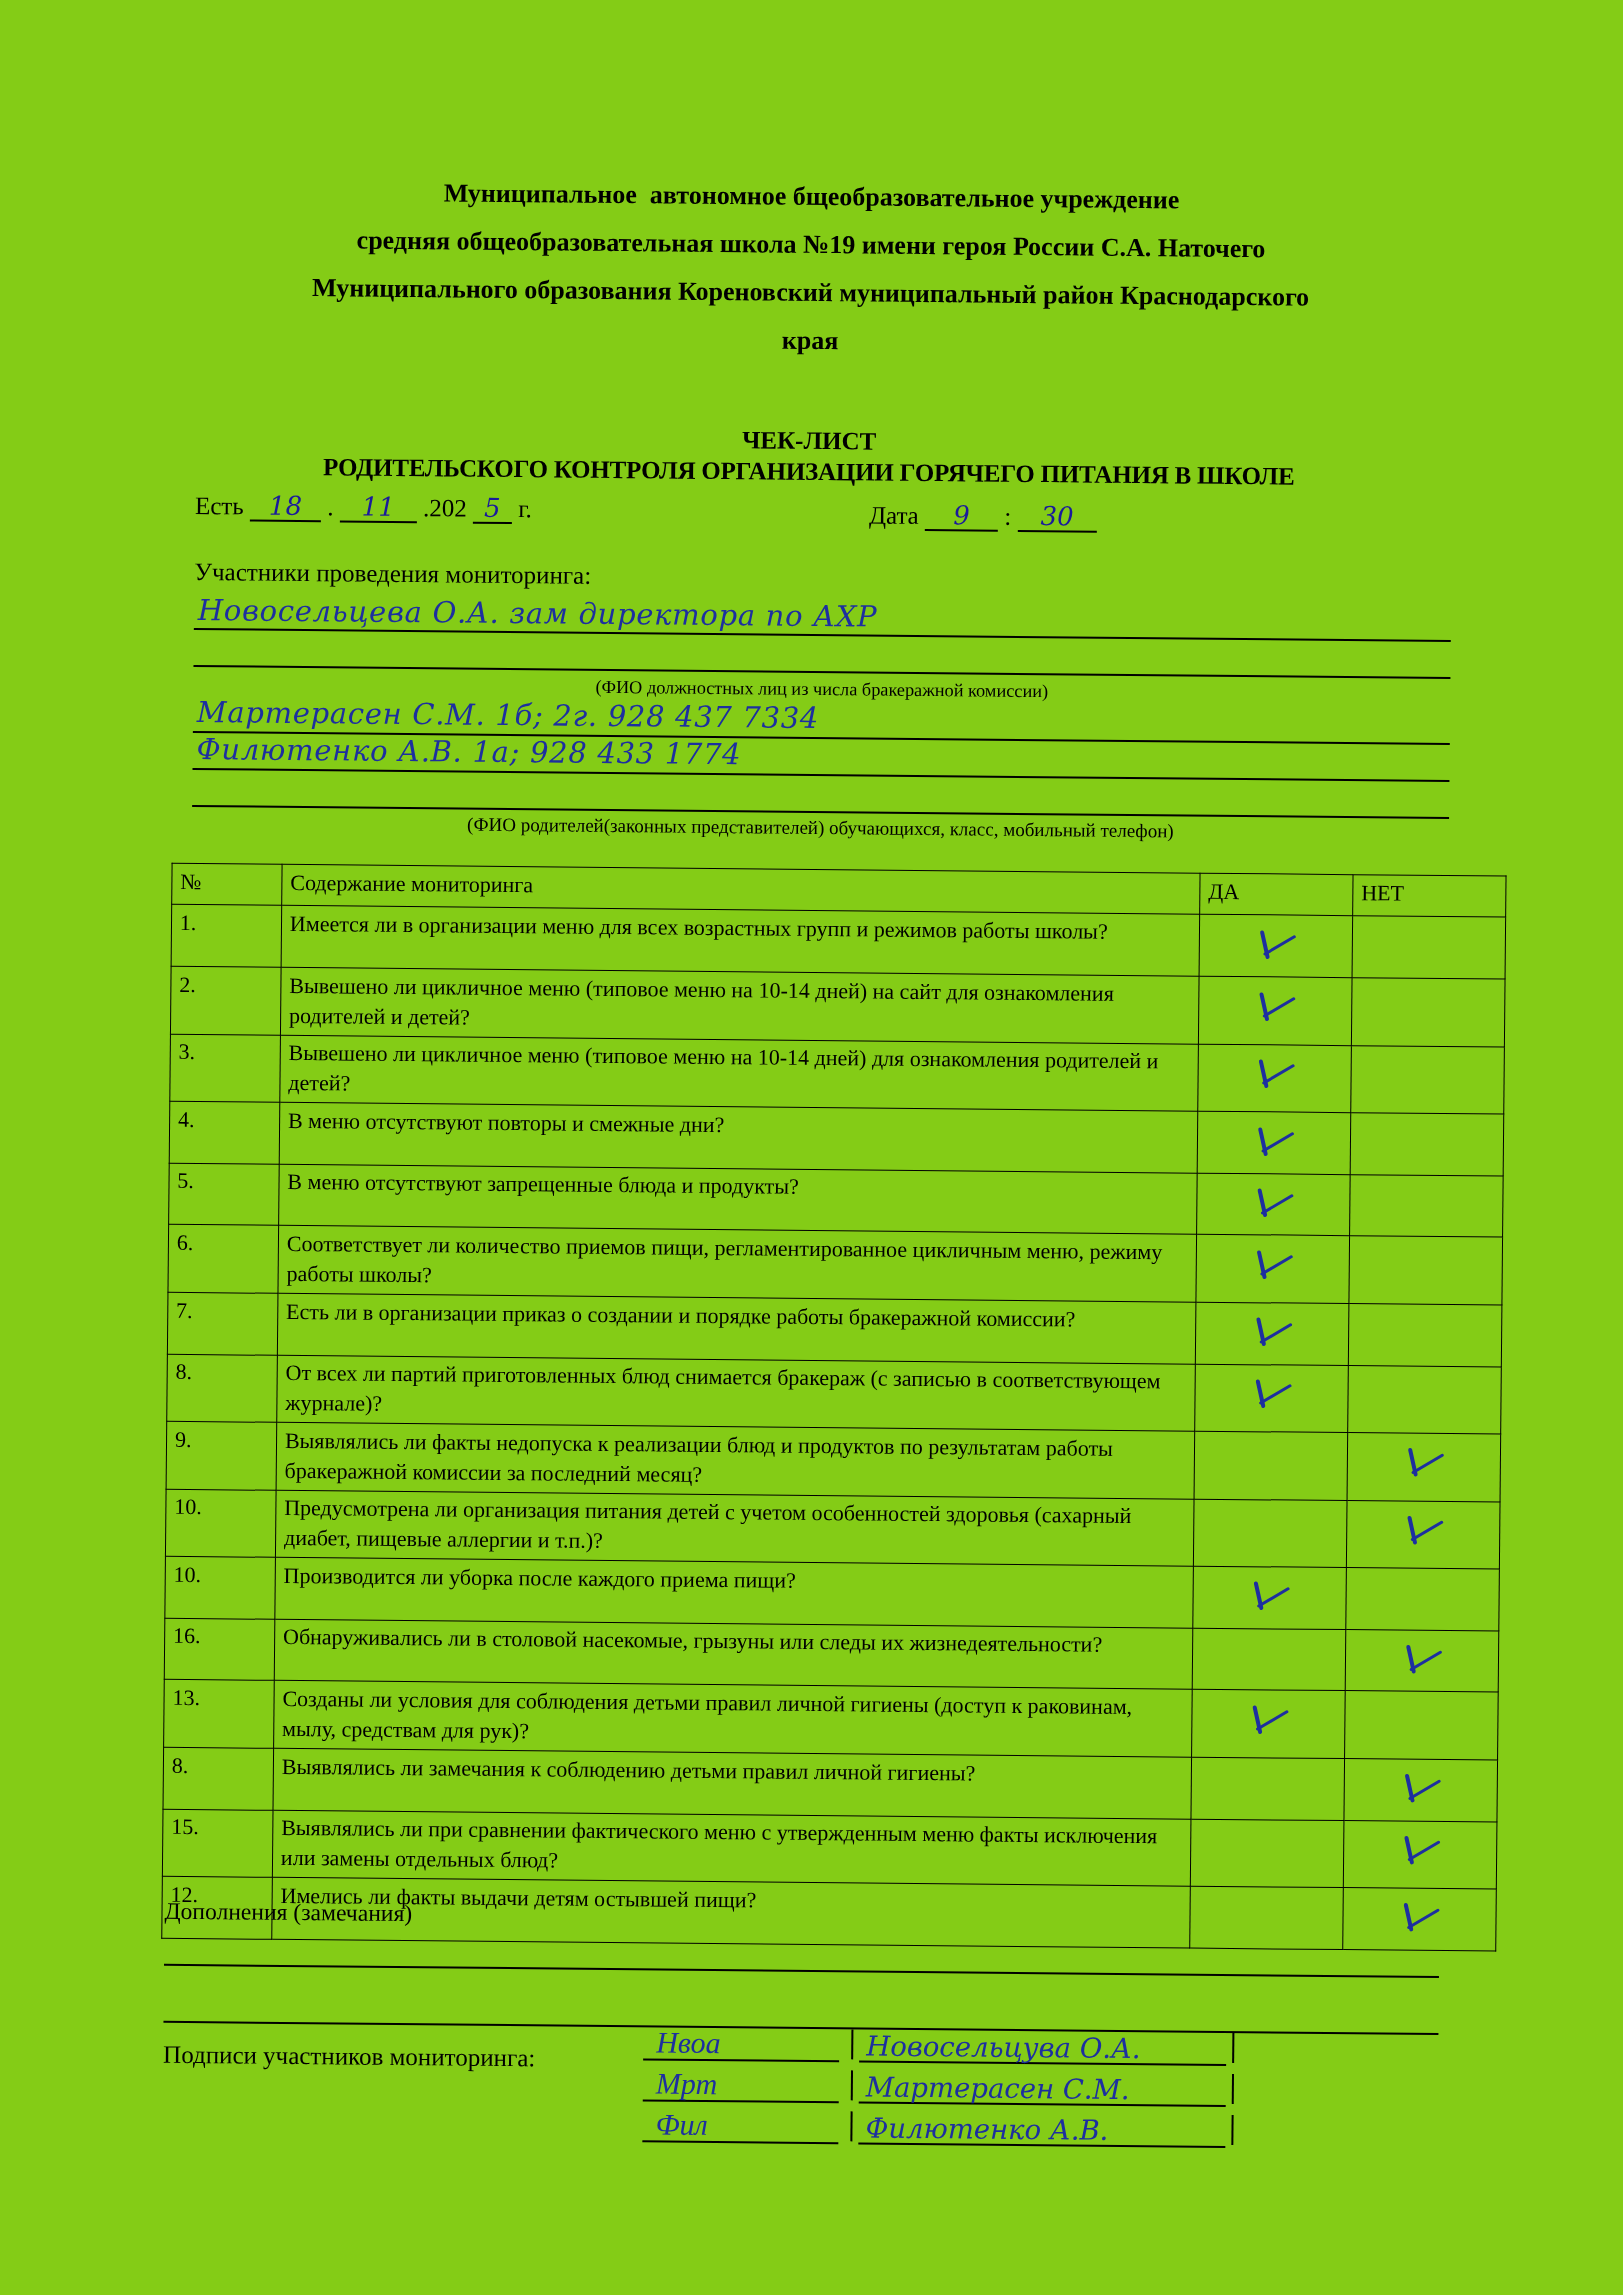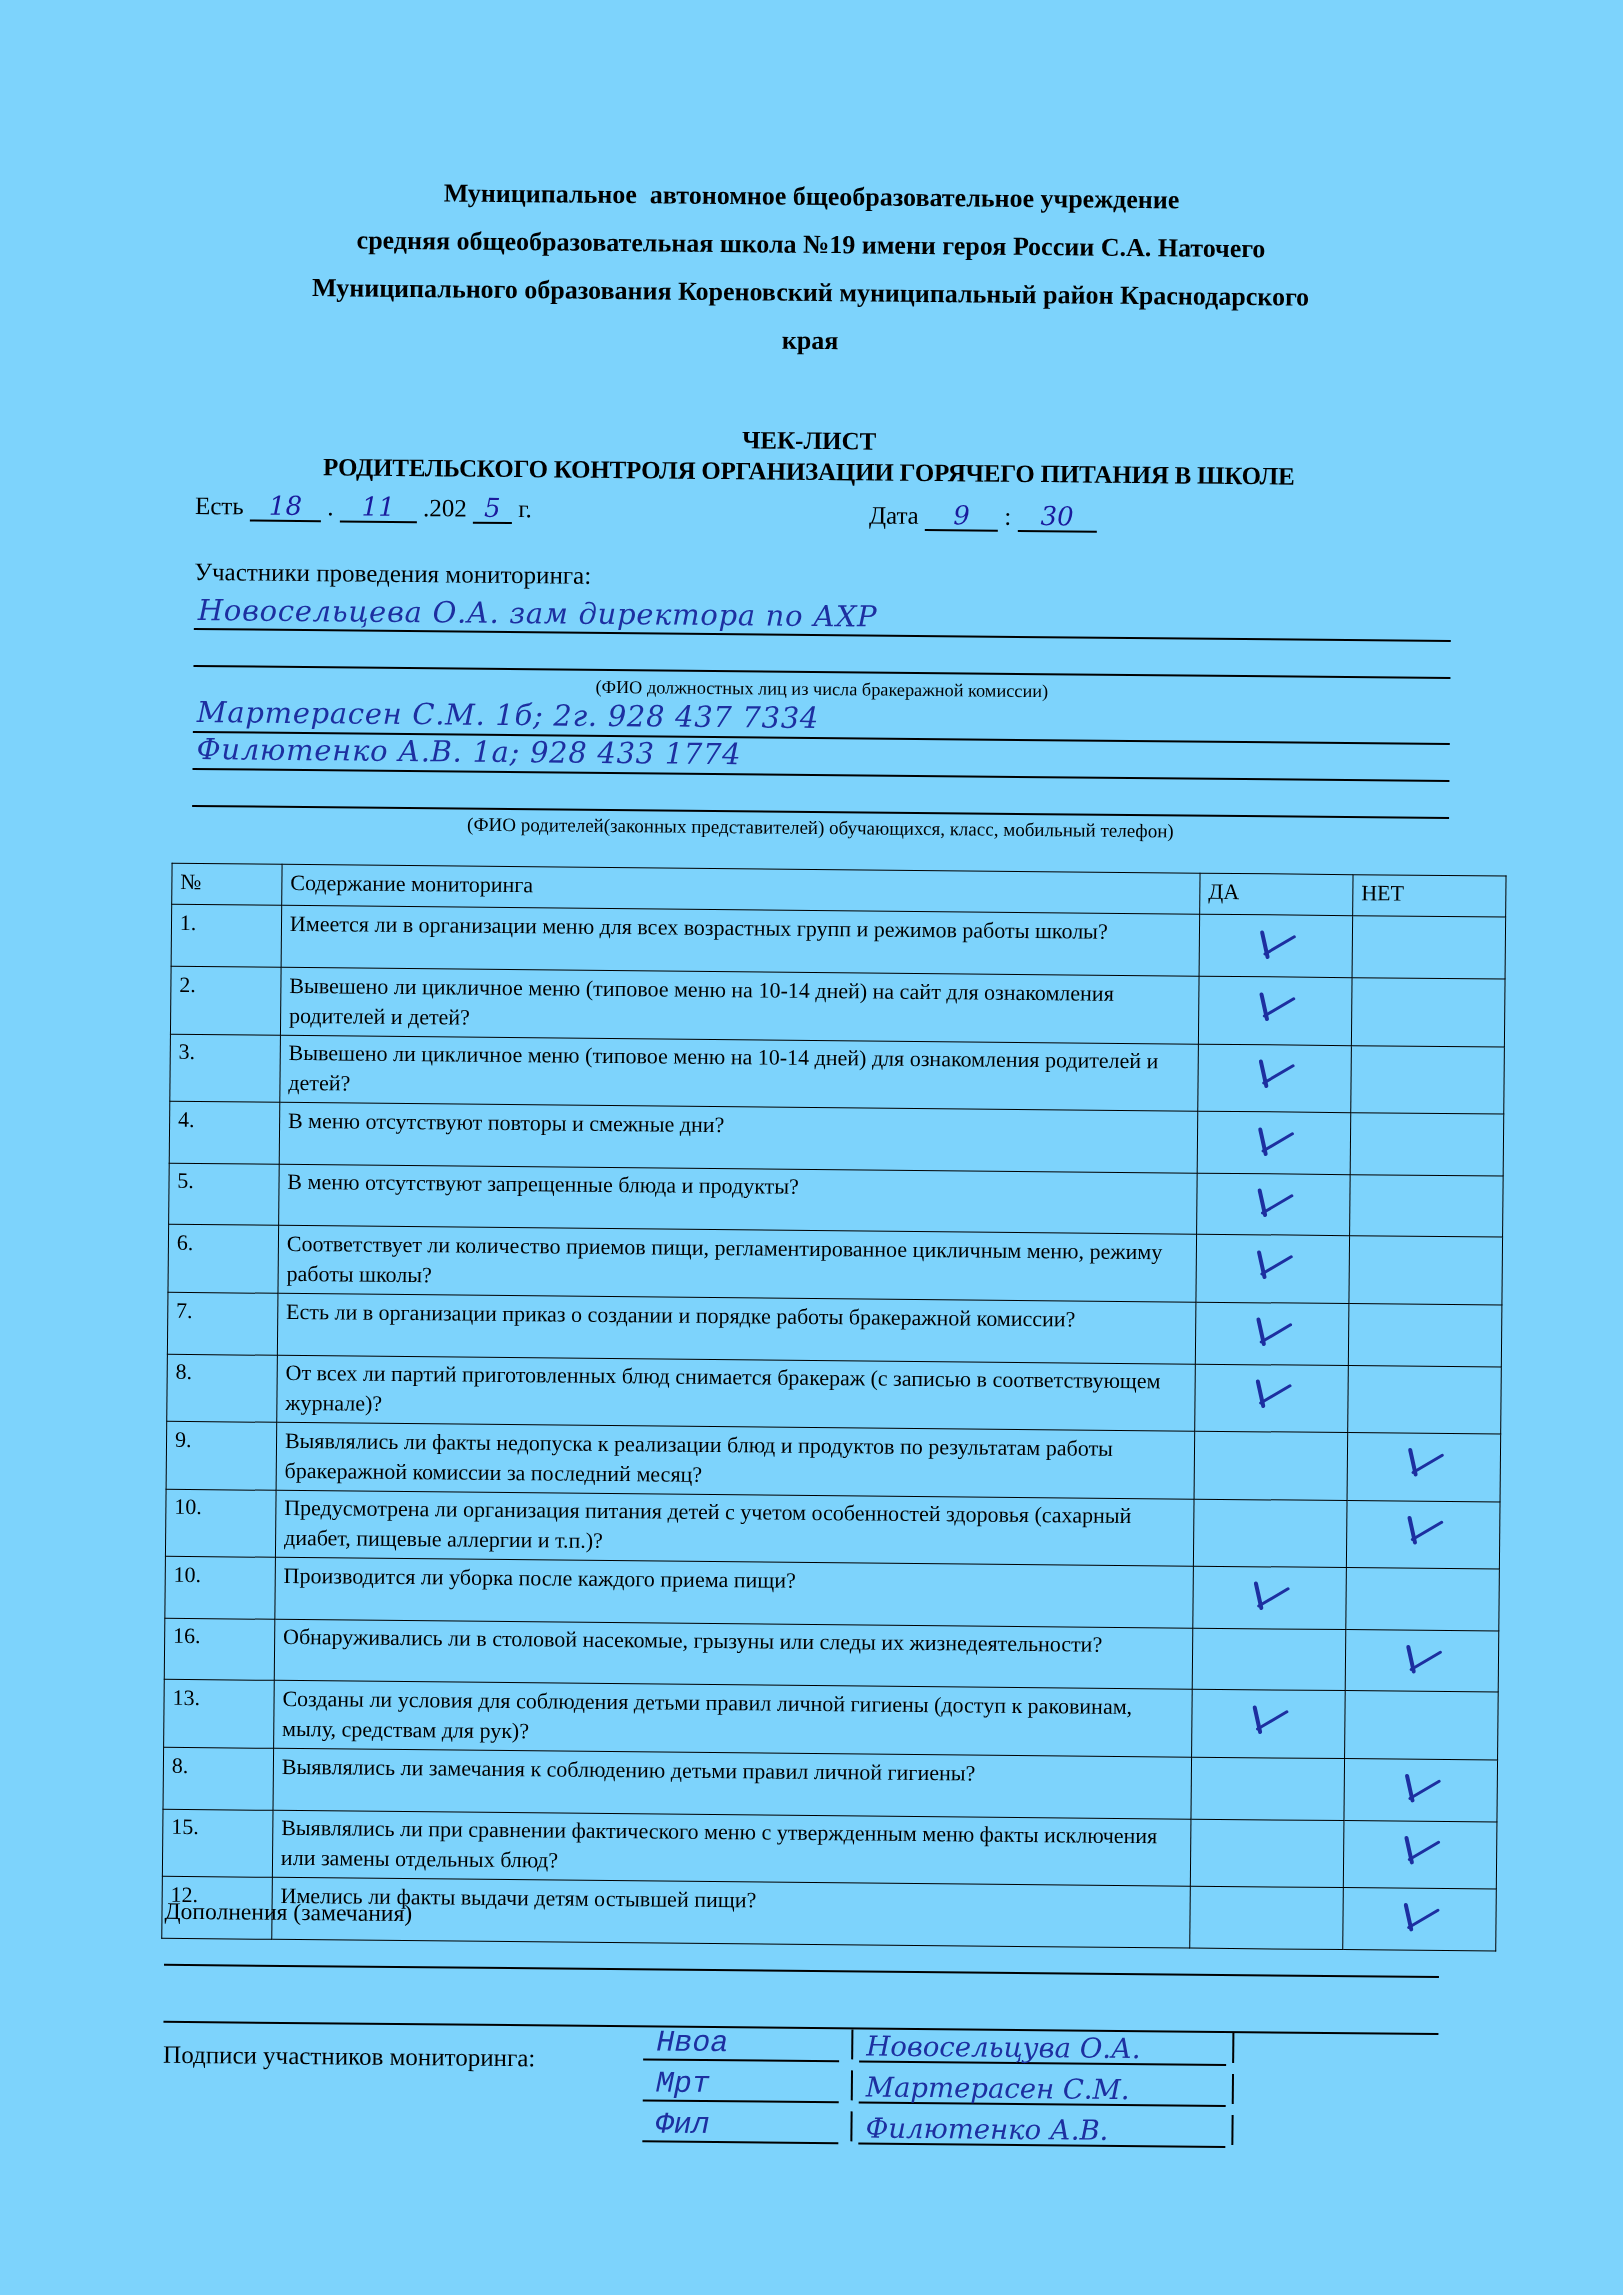--- a/index.html
+++ b/index.html
@@ -8,21 +8,21 @@
     background: #ffffff;
   }
   body {
     font-family: "Liberation Serif", "DejaVu Serif", serif;
     color: #000000;
   }
   #page {
     position: relative;
     width: 1623px;
     height: 2295px;
-    background: #7dd3fc;
+    background: #84cc16;
     overflow: hidden;
     
   }
   #skew {
     position: absolute;
     left: 0; top: 0;
     width: 1623px;
     height: 2295px;
     transform: rotate(0.55deg);
     transform-origin: 196px 196px;
@@ -238,21 +238,21 @@
     height: 30px;
     background: #000;
   }
   .bracket-l { left: 208px; }
   .bracket-r { left: 589px; }
   .sign-glyph {
     position: absolute;
     left: 13px;
     bottom: 1.3px;
     color: #1d2fa0;
-    font-family: Liberation Mono, monospace;
+    font-family: Liberation Serif, serif;
     font-style: italic;
     font-size: 30px;
     white-space: nowrap;
   }
   .name-hw {
     position: absolute;
     left: 223px;
     bottom: 1.3px;
     color: #1d2fa0;
     font-family: "DejaVu Serif", serif;

